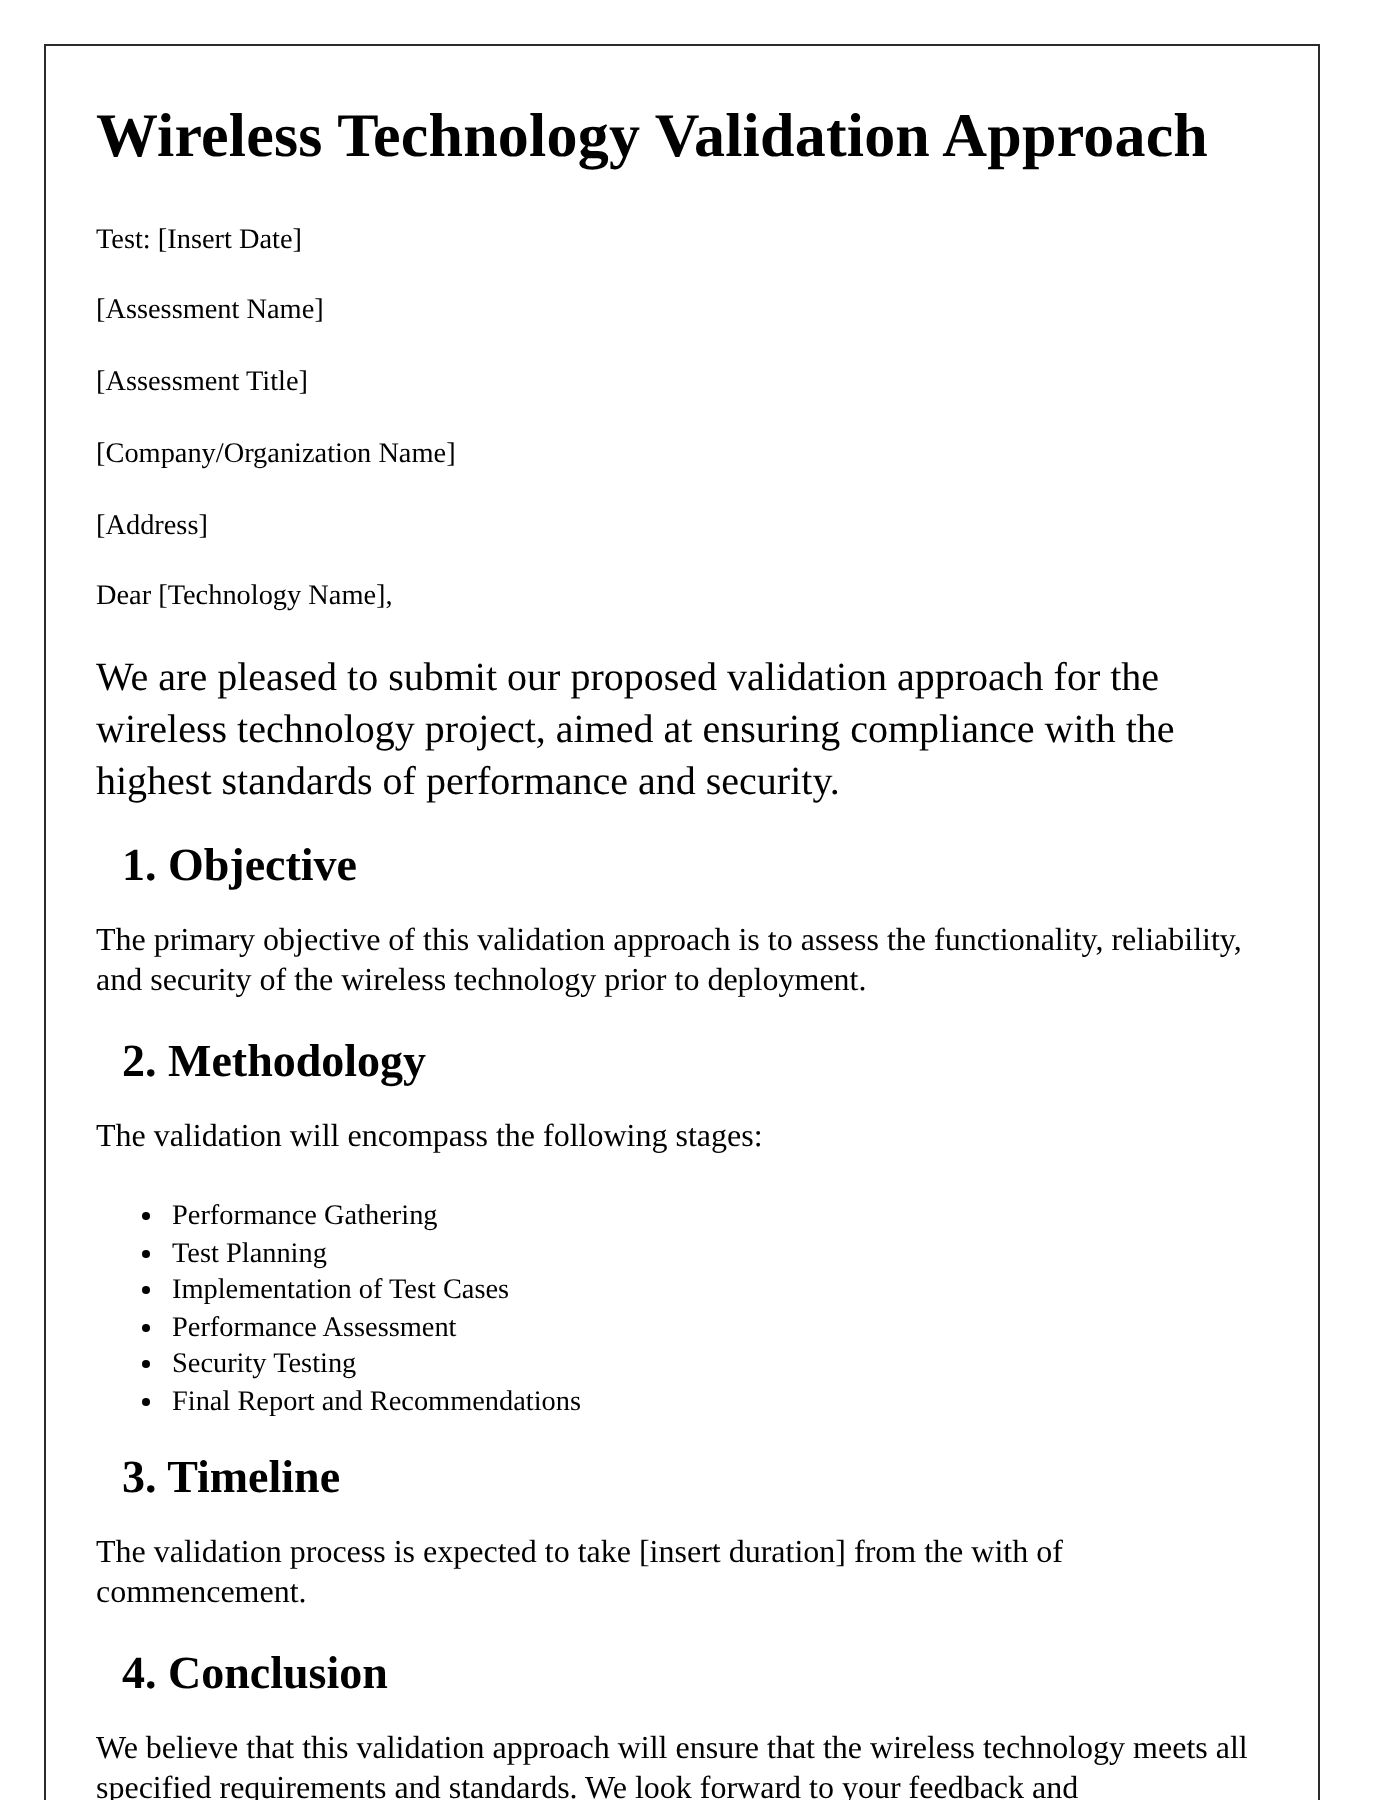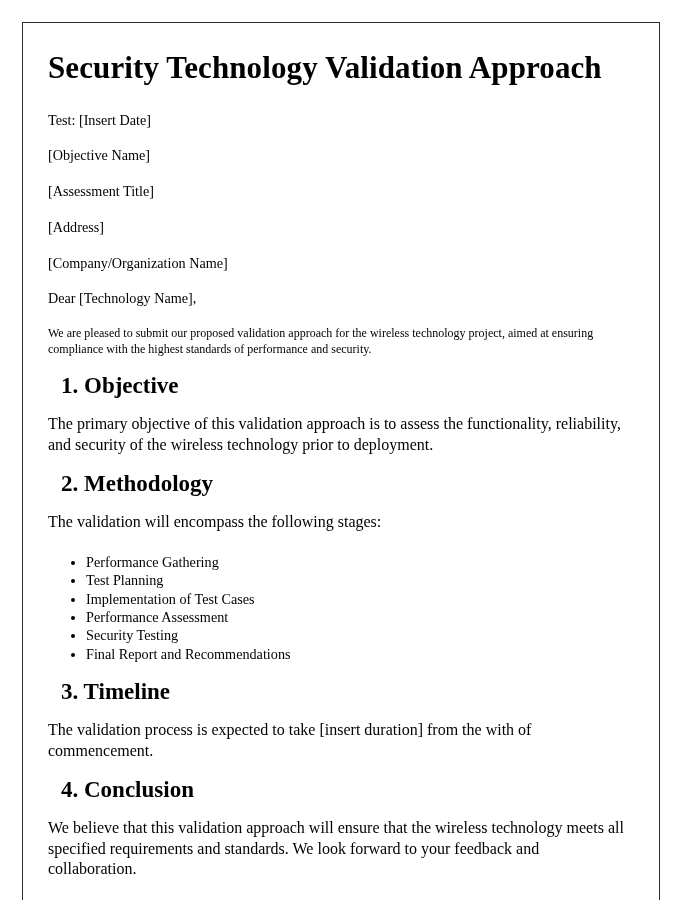--- a/index.html
+++ b/index.html
@@ -38,21 +38,21 @@
     font-size: 14.2px;
     line-height: 1.25;
     margin: 0 0 18px 0;
   }
   .salutation {
     font-size: 14.2px;
     line-height: 1.25;
     margin: 0 0 18px 0;
   }
   .body-para {
-    font-size: 12px;
+    font-size: 20px;
     line-height: 1.30;
     margin: 0 0 16px 0;
     max-width: 562px;
     text-align: left;
   }
   .section-heading {
     font-size: 23px;
     font-weight: bold;
     line-height: 1.15;
     margin: 16px 0 14px 13px;
@@ -74,28 +74,28 @@
     margin: 0;
     padding: 0;
   }
   .tight-gap { margin-bottom: 20px; }
 </style>
 </head>
 <body>
 
 <div class="page">
 
-  <h1 class="doc-title">Security Technology Validation Approach</h1>
+  <h1 class="doc-title">Wireless Technology Validation Approach</h1>
 
   <div>
     <p class="meta-line">Test: [Insert Date]</p>
-    <p class="meta-line">[Objective Name]</p>
+    <p class="meta-line">[Assessment Name]</p>
     <p class="meta-line">[Assessment Title]</p>
+    <p class="meta-line">[Company/Organization Name]</p>
     <p class="meta-line">[Address]</p>
-    <p class="meta-line">[Company/Organization Name]</p>
   </div>
 
   <p class="salutation">Dear [Technology Name],</p>
 
   <p class="body-para">We are pleased to submit our proposed validation approach for the wireless technology project, aimed at ensuring compliance with the highest standards of performance and security.</p>
 
   <section>
     <h2 class="section-heading">1. Objective</h2>
     <p class="section-body">The primary objective of this validation approach is to assess the functionality, reliability, and security of the wireless technology prior to deployment.</p>
   </section>

